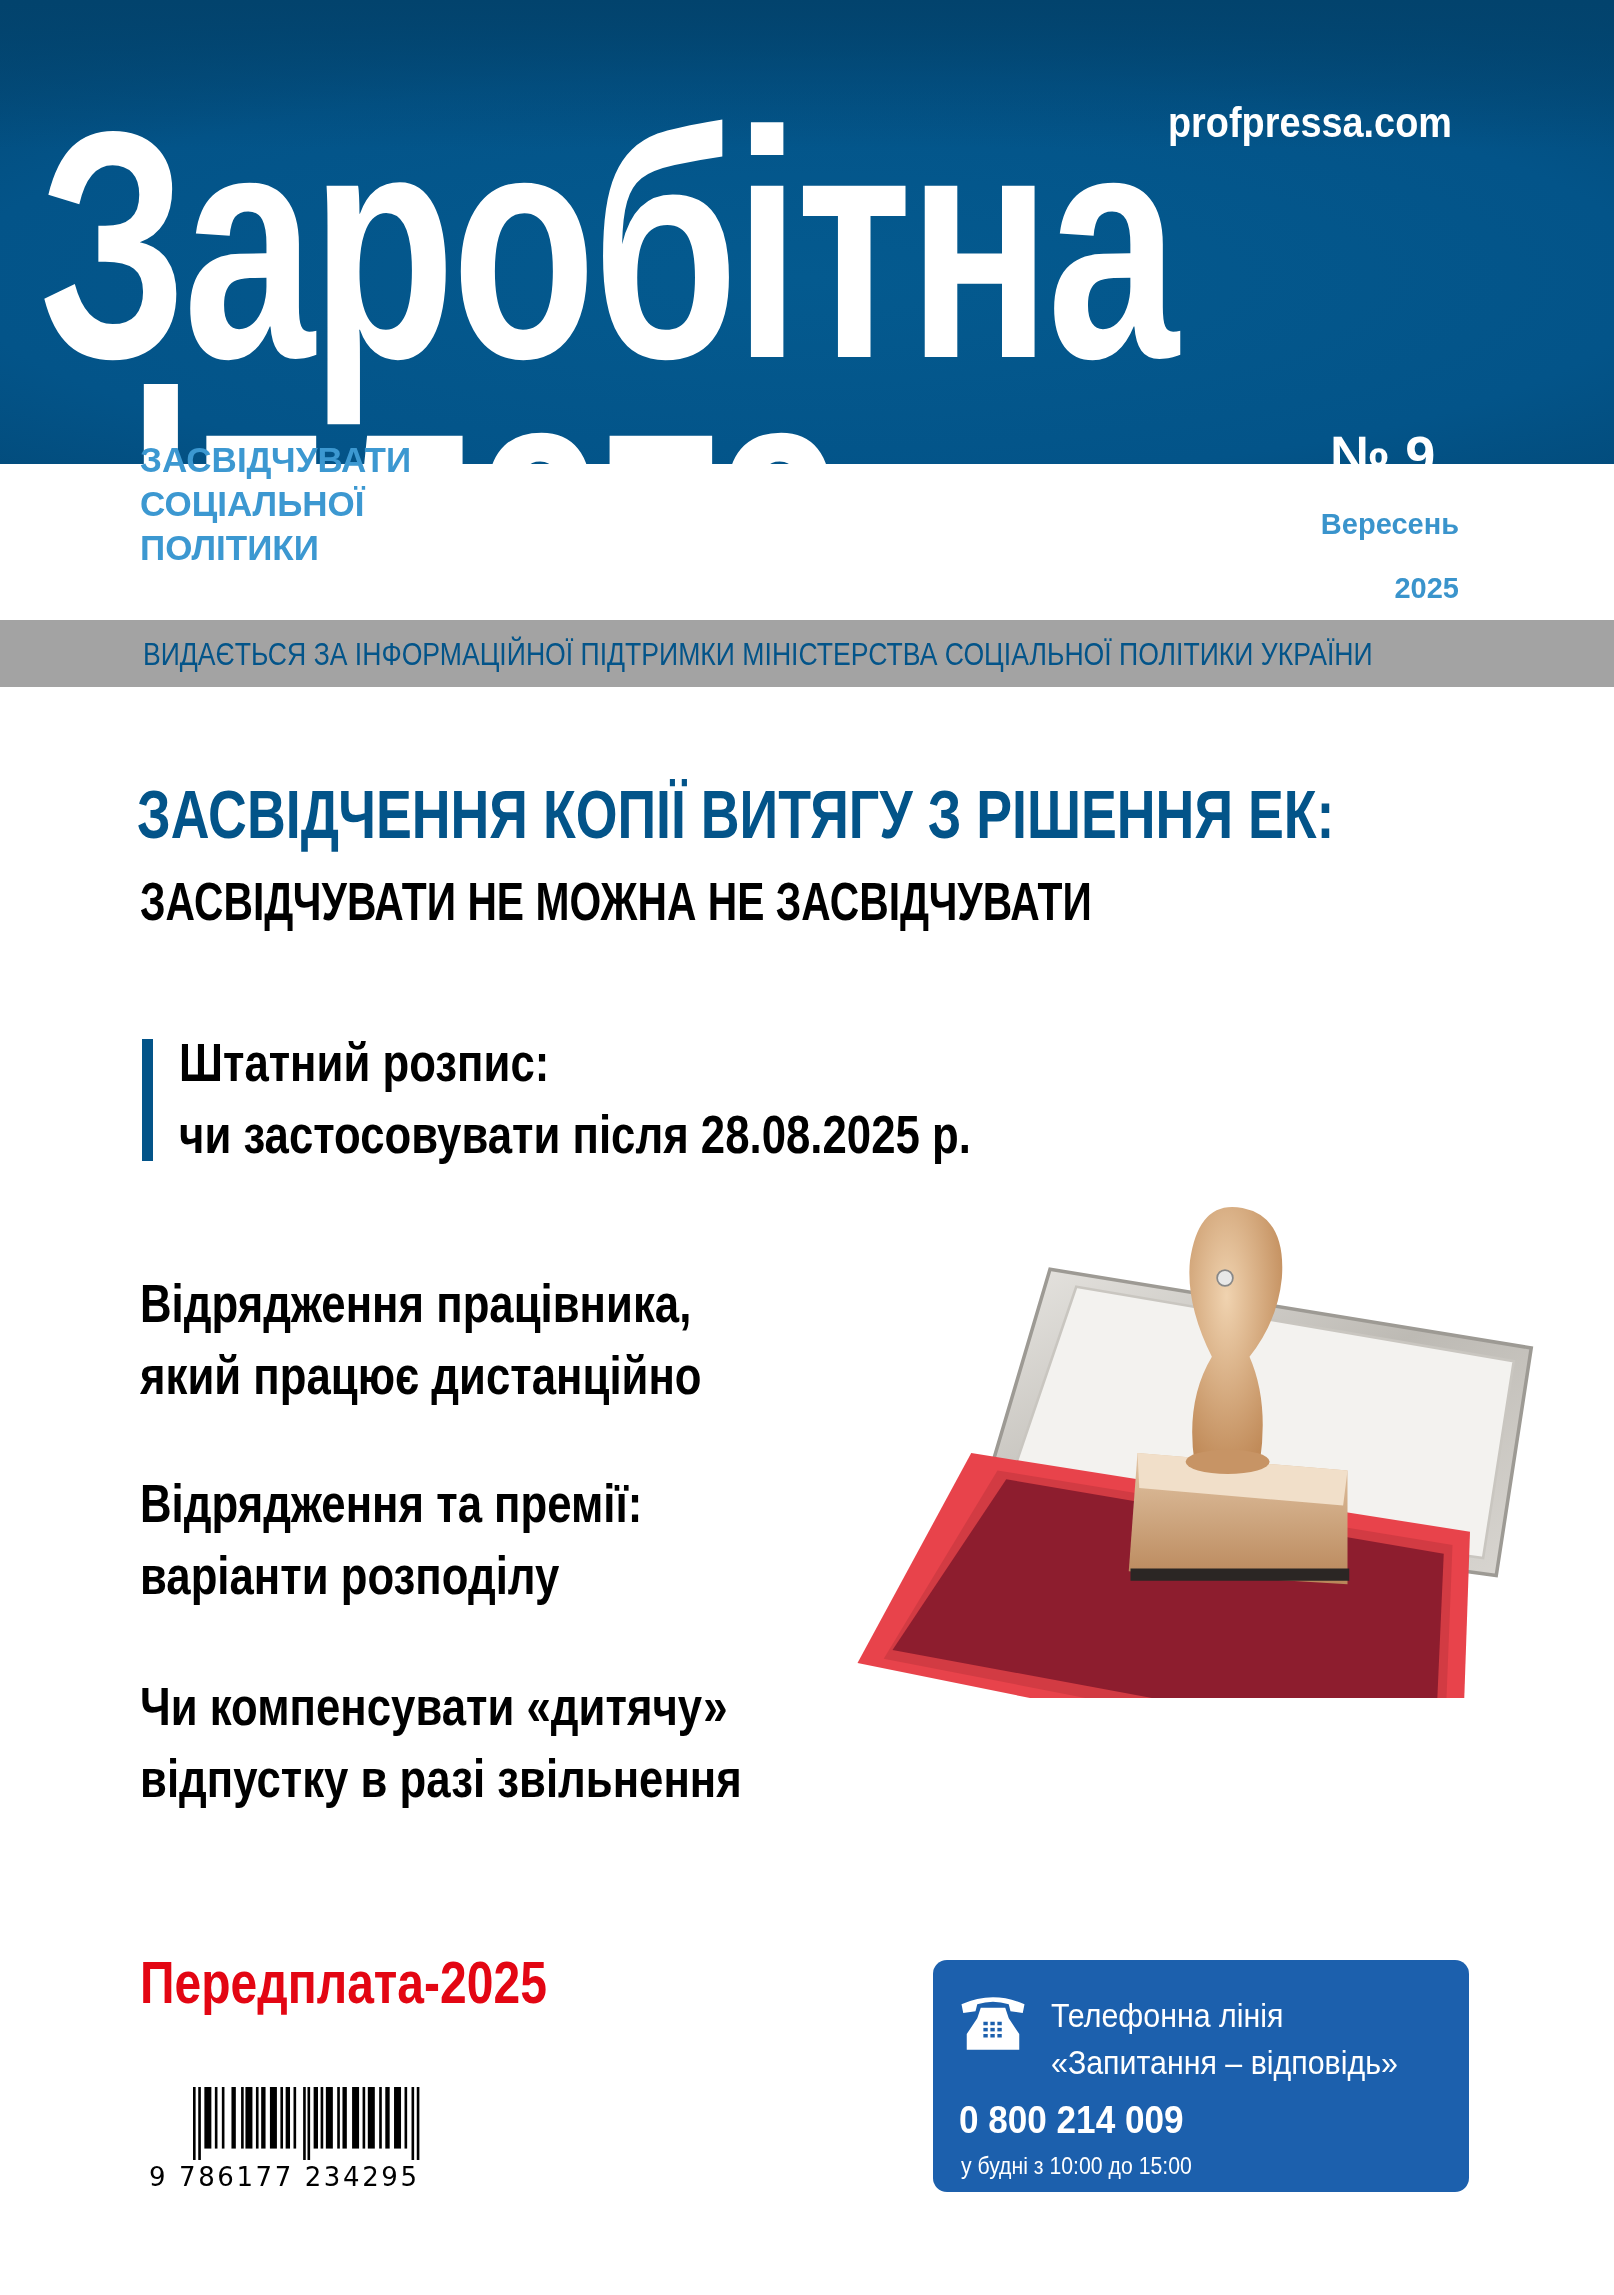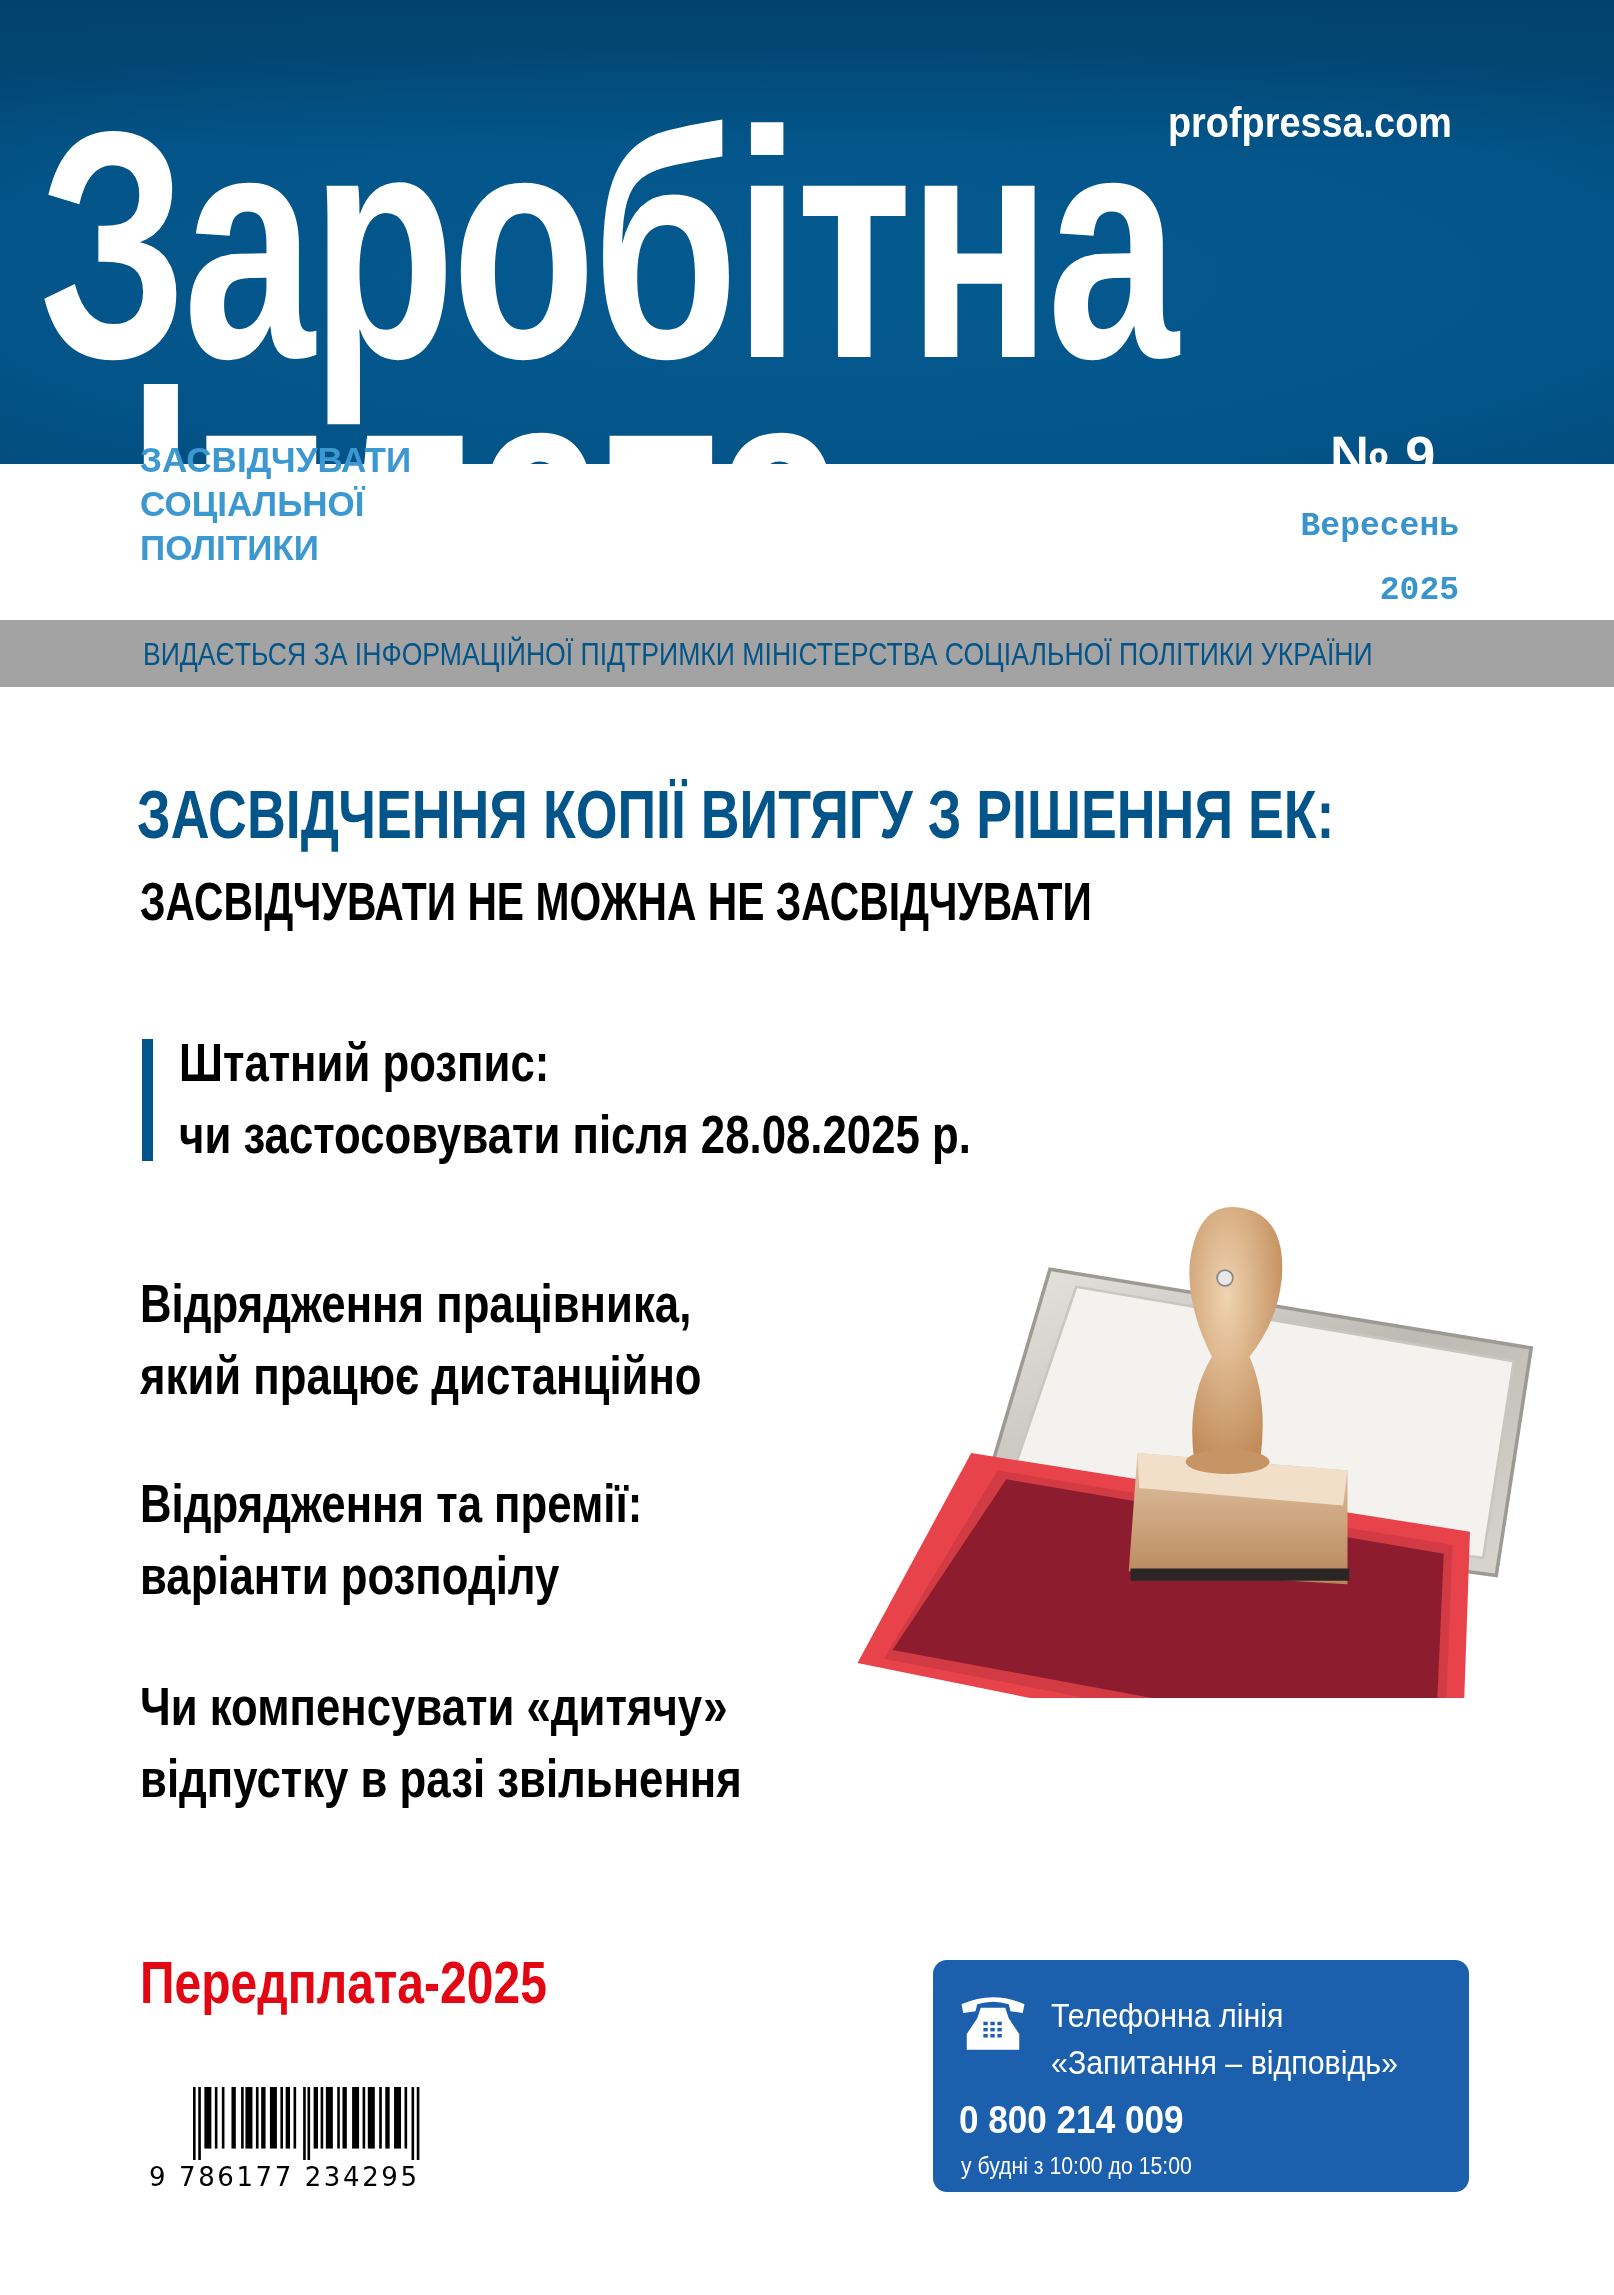--- a/index.html
+++ b/index.html
@@ -28,22 +28,22 @@
 
   .tagline {
     position: absolute; left: 140px; top: 438px; color: #3c98d1;
     font-family: "Liberation Sans", sans-serif; font-weight: bold; font-size: 35px; line-height: 44px;
   }
   .issue-number {
     position: absolute; left: 1330px; top: 424px; color: #fff; font-weight: bold;
     font-size: 54px; white-space: nowrap; font-family: "Liberation Sans", sans-serif;
   }
   .issue-month, .issue-year {
-    position: absolute; right: 156px; color: #3a94cc; font-weight: bold; font-size: 33px;
-    font-family: Liberation Mono, monospace; text-align: right;
+    position: absolute; right: 156px; color: #3a94cc; font-weight: bold; font-size: 29px;
+    font-family: Liberation Sans, sans-serif; text-align: right;
   }
   .issue-month { top: 508px; }
   .issue-year { top: 572px; }
 
   .banner {
     position: absolute; left: 0; top: 620px; width: 1615px; height: 67px; background: #a3a3a3;
   }
   .banner-text {
     position: absolute; left: 143px; top: 16.6px; color: #035489; font-size: 31px; white-space: nowrap;
     font-family: "Liberation Sans", sans-serif; transform: scaleX(0.858); transform-origin: left top;

